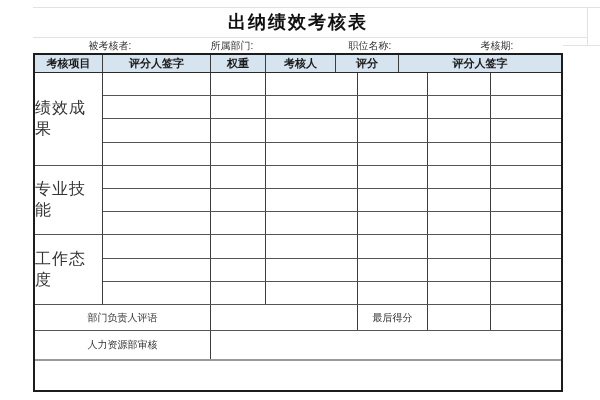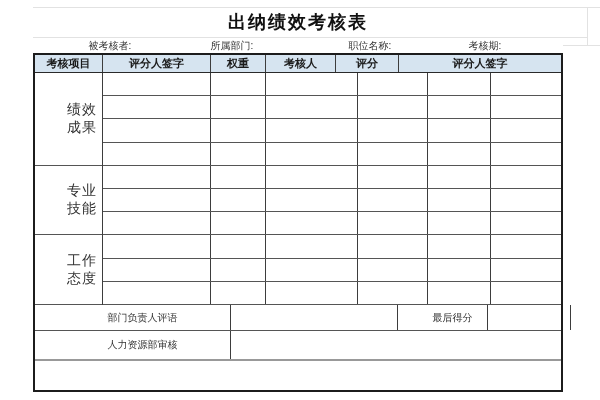--- a/index.html
+++ b/index.html
@@ -25,21 +25,21 @@
     font-size:18px;font-weight:700;letter-spacing:2px;color:#111;
   }
 
   
   .info-row{position:absolute;left:33px;top:38px;width:530px;height:15px;}
   .info-label{
     position:absolute;top:0;height:15px;line-height:15px;
     transform:translateX(-50%);
     font-size:10px;color:#333;white-space:nowrap;
   }
-  .il-1{left:77px;} .il-2{left:199px;} .il-3{left:337px;} .il-4{left:452px;}
+  .il-1{left:77px;} .il-2{left:199px;} .il-3{left:337px;} .il-4{left:464px;}
 
   
   .table{
     position:absolute;left:33px;top:53px;width:530px;height:339px;
     box-sizing:border-box;border:2px solid #1c1c1c;background:#fff;
     display:flex;flex-direction:column;
   }
   .table *{box-sizing:border-box;}
 
   .hrow{display:flex;height:18px;border-bottom:1px solid #2a2a2a;flex:none;}
@@ -54,36 +54,36 @@
 
   .c1{width:68px;flex:none;} .c2{width:108px;flex:none;} .c3{width:55px;flex:none;}
   .c4{width:92px;flex:none;} .c5{width:70px;flex:none;} .c6{width:63px;flex:none;}
   .c7{flex:1;}
 
   .body{display:flex;height:232px;flex:none;}
   .body-left{width:68px;flex:none;display:flex;flex-direction:column;border-right:1px solid #3d3d3d;}
   .section{
     border-bottom:1px solid #555;
     display:flex;align-items:center;justify-content:center;
-    font-size:14px;color:#333;letter-spacing:1px;padding-left:32px;
+    font-size:16px;color:#333;letter-spacing:1px;
   }
   .sec-a{height:92.8px;} .sec-b{height:69.6px;} .sec-c{height:69.6px;border-bottom:1px solid #555;font-family:Liberation Serif, serif;}
   .body-right{flex:1;display:flex;flex-direction:column;}
   .body-row{display:flex;height:23.2px;border-bottom:1px solid #555;flex:none;}
   .body-row .cell{border-right:1px solid #3d3d3d;height:100%;}
   .body-row .cell:last-child{border-right:none;}
 
   .frow{display:flex;flex:none;}
   .frow-a{height:26px;border-bottom:1px solid #555;}
   .frow-b{height:30px;border-bottom:2px solid #999;gap:13px;}
   .frow-c{flex:1;}
   .fcell{
     border-right:1px solid #3d3d3d;height:100%;
     display:flex;align-items:center;justify-content:center;
-    font-size:10px;color:#333;white-space:nowrap;margin-left:20px;
+    font-size:10px;color:#333;white-space:nowrap;
   }
   .fcell.blank{font-size:0;}
   .fcell:last-child{border-right:none;}
   .fw-label{width:176px;flex:none;}
   .fw-mid{width:147px;flex:none;}
   .fw-score{width:70px;flex:none;}
   .fw-s1{width:63px;flex:none;}
   .fw-rest{flex:1;}
 </style>
 </head>

